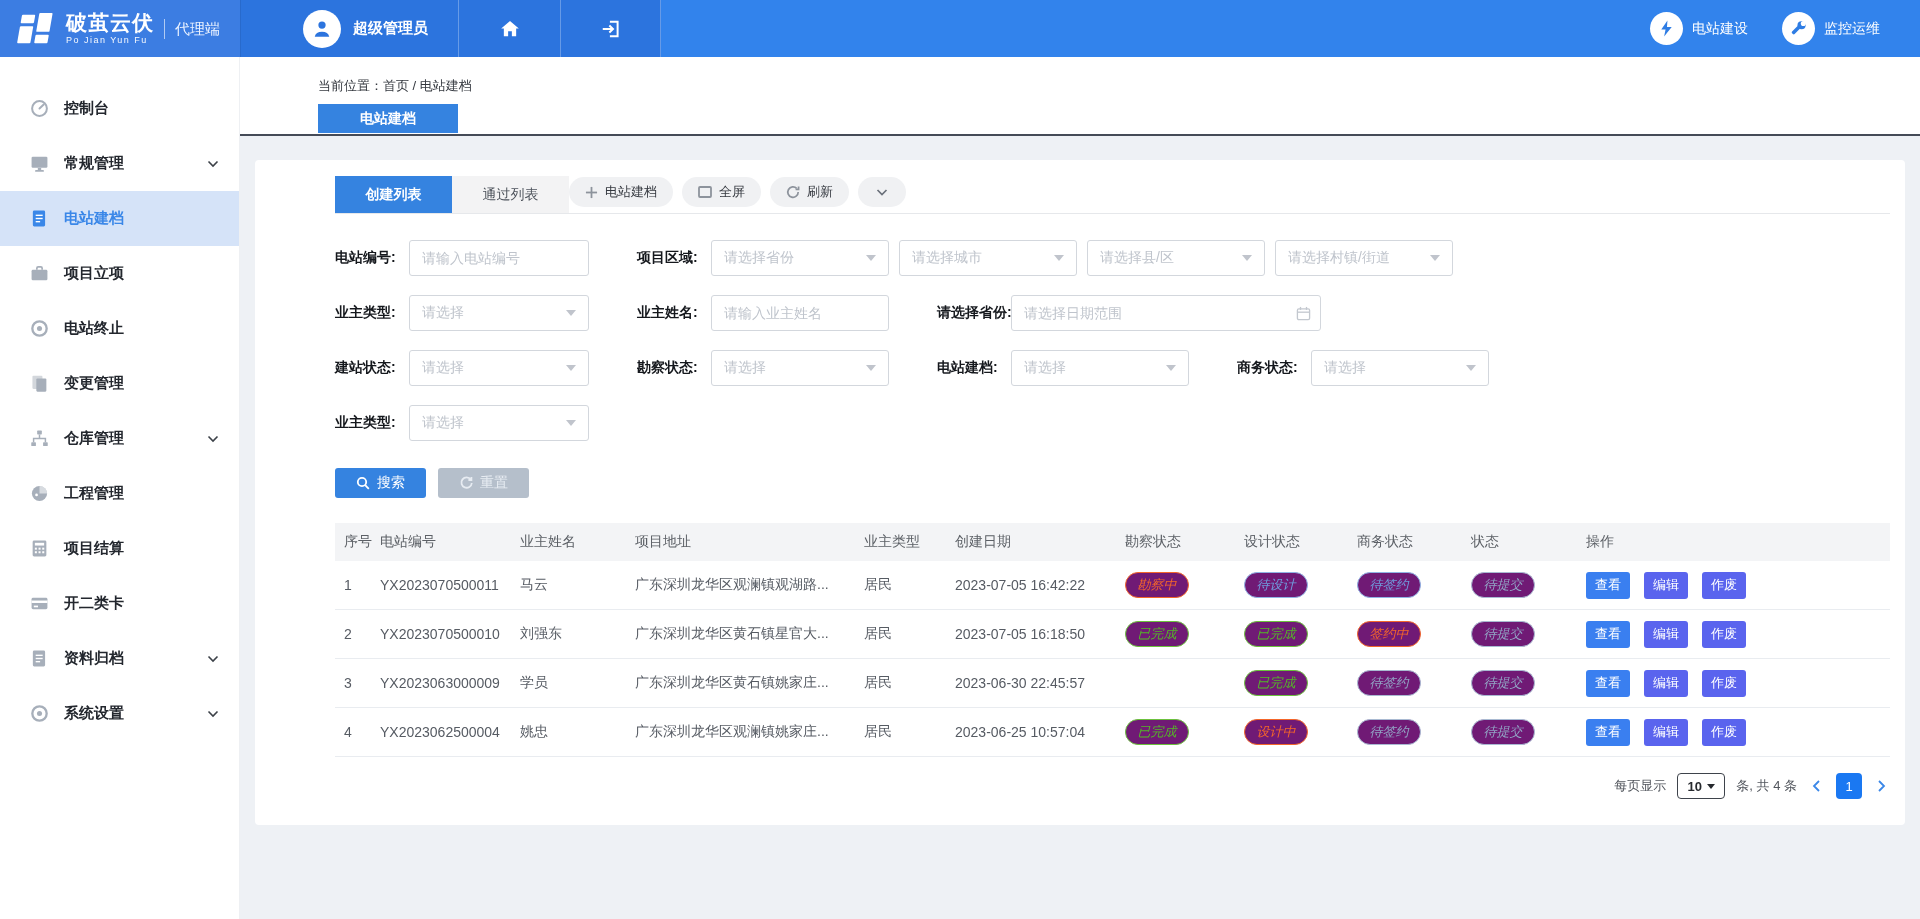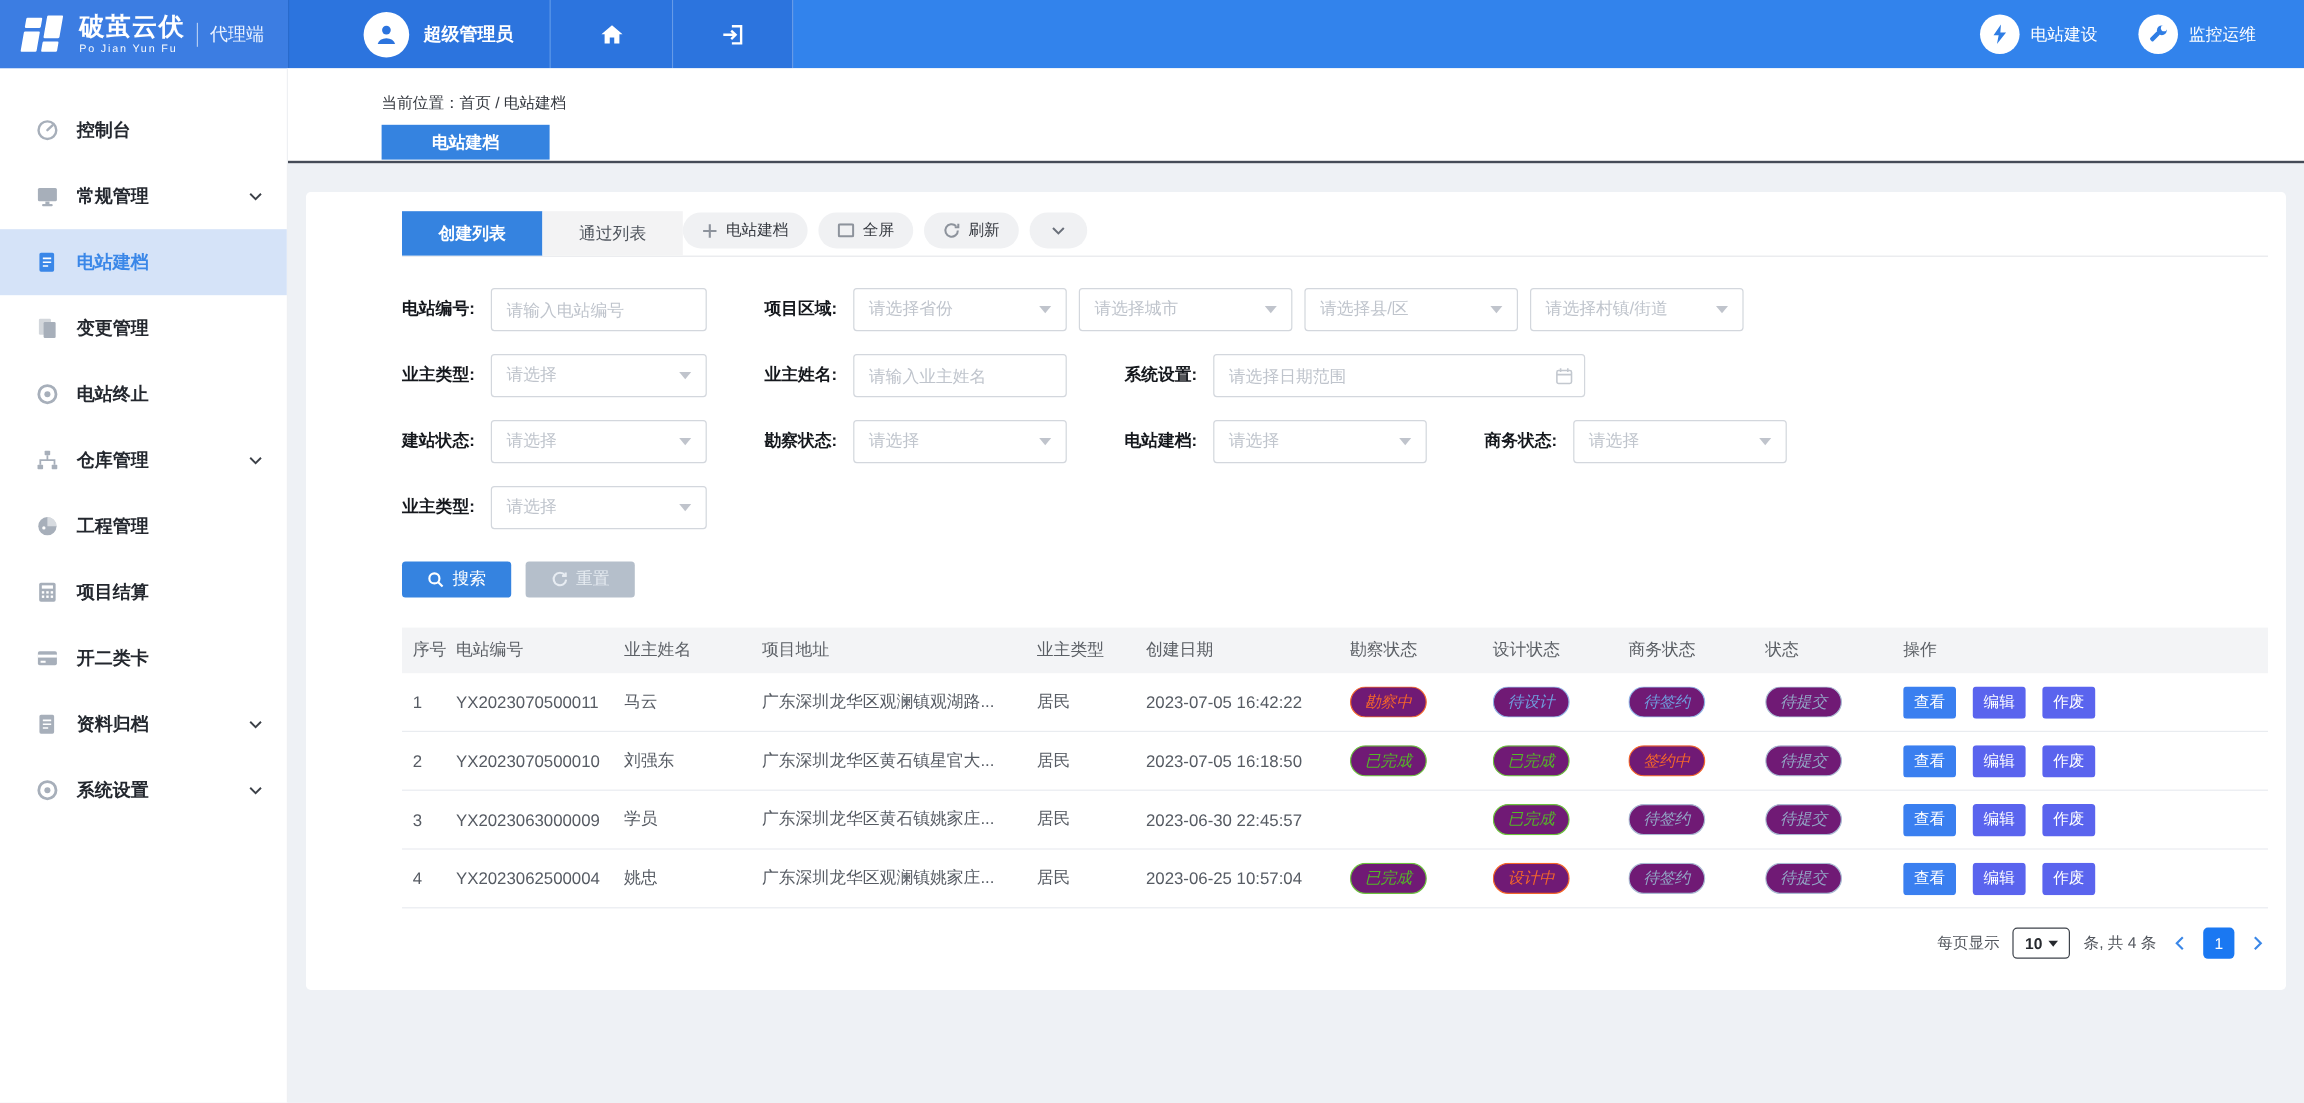--- a/index.html
+++ b/index.html
@@ -204,39 +204,48 @@
         <svg viewBox="0 0 18 18" width="19" height="19">
             <path d="M4 1.5 h9 a1.3 1.3 0 0 1 1.3 1.3 v12.4 a1.3 1.3 0 0 1 -1.3 1.3 H4 a1.3 1.3 0 0 1 -1.3 -1.3 V2.8 A1.3 1.3 0 0 1 4 1.5 Z" fill="currentColor"></path>
             <line x1="5.4" y1="6" x2="12" y2="6" stroke="#fff" stroke-width="1.3"></line>
             <line x1="5.4" y1="9" x2="12" y2="9" stroke="#fff" stroke-width="1.3"></line>
             <line x1="5.4" y1="12" x2="9.6" y2="12" stroke="#fff" stroke-width="1.3"></line>
           </svg>
       </span>
       <span class="slabel">电站建档</span>
     </div>
 
+    <div class="sitem">
+      <span class="sicon">
+        <svg viewBox="0 0 18 18" width="19" height="19">
+            <rect x="1.5" y="5.5" width="15" height="10" rx="1.3" fill="currentColor"></rect>
+            <path d="M6.5 5.5 V4 a1.2 1.2 0 0 1 1.2 -1.2 h2.6 A1.2 1.2 0 0 1 11.5 4 v1.5" fill="none" stroke="currentColor" stroke-width="1.6"></path>
+          </svg>
+      </span>
+      <span class="slabel">项目立项</span>
+    </div>
+
+    <div class="sitem">
+      <span class="sicon">
+        <svg viewBox="0 0 18 18" width="19" height="19">
+            <circle cx="9" cy="9" r="6.8" fill="none" stroke="currentColor" stroke-width="2.2"></circle>
+            <circle cx="9" cy="9" r="2.4" fill="currentColor"></circle>
+          </svg>
+      </span>
+      <span class="slabel">电站终止</span>
+    </div>
 
     <div class="sitem">
       <span class="sicon">
         <svg viewBox="0 0 18 18" width="19" height="19" fill="currentColor">
             <rect x="2.3" y="1.6" width="9.5" height="12.5" rx="1" opacity=".5"></rect>
             <rect x="6" y="4.2" width="9.5" height="12.5" rx="1"></rect>
           </svg>
       </span>
       <span class="slabel">变更管理</span>
-    </div>
-
-    <div class="sitem">
-      <span class="sicon">
-        <svg viewBox="0 0 18 18" width="19" height="19">
-            <circle cx="9" cy="9" r="6.8" fill="none" stroke="currentColor" stroke-width="2.2"></circle>
-            <circle cx="9" cy="9" r="2.4" fill="currentColor"></circle>
-          </svg>
-      </span>
-      <span class="slabel">电站终止</span>
     </div>
 
     <div class="sitem">
       <span class="sicon">
         <svg viewBox="0 0 18 18" width="19" height="19">
             <g fill="currentColor">
               <rect x="6.8" y="1.5" width="4.4" height="3.6" rx=".6"></rect>
               <rect x="1.2" y="12.6" width="4.4" height="3.6" rx=".6"></rect>
               <rect x="12.4" y="12.6" width="4.4" height="3.6" rx=".6"></rect>
             </g>
@@ -409,21 +418,21 @@
             <div class="fselect w180">
                 <span class="ph">请选择</span>
                 <span class="caret"></span>
               </div>
           </div>
           <div class="fgroup">
             <span class="flabel">业主姓名:</span>
             <input class="finput w178" placeholder="请输入业主姓名" style="">
           </div>
           <div class="fgroup">
-            <span class="flabel">系统设置:</span>
+            <span class="flabel">请选择省份:</span>
             <span class="datewrap">
               <input class="finput w310" placeholder="请选择日期范围" style="">
               <span class="cal">
                   <svg width="15" height="15" viewBox="0 0 16 16" fill="none" stroke="currentColor" stroke-width="1.4">
                     <rect x="1.5" y="3" width="13" height="11.5" rx="1.5"></rect>
                     <line x1="4.8" y1="1" x2="4.8" y2="4.2"></line>
                     <line x1="11.2" y1="1" x2="11.2" y2="4.2"></line>
                     <line x1="1.5" y1="6.6" x2="14.5" y2="6.6"></line>
                   </svg>
                 </span>

